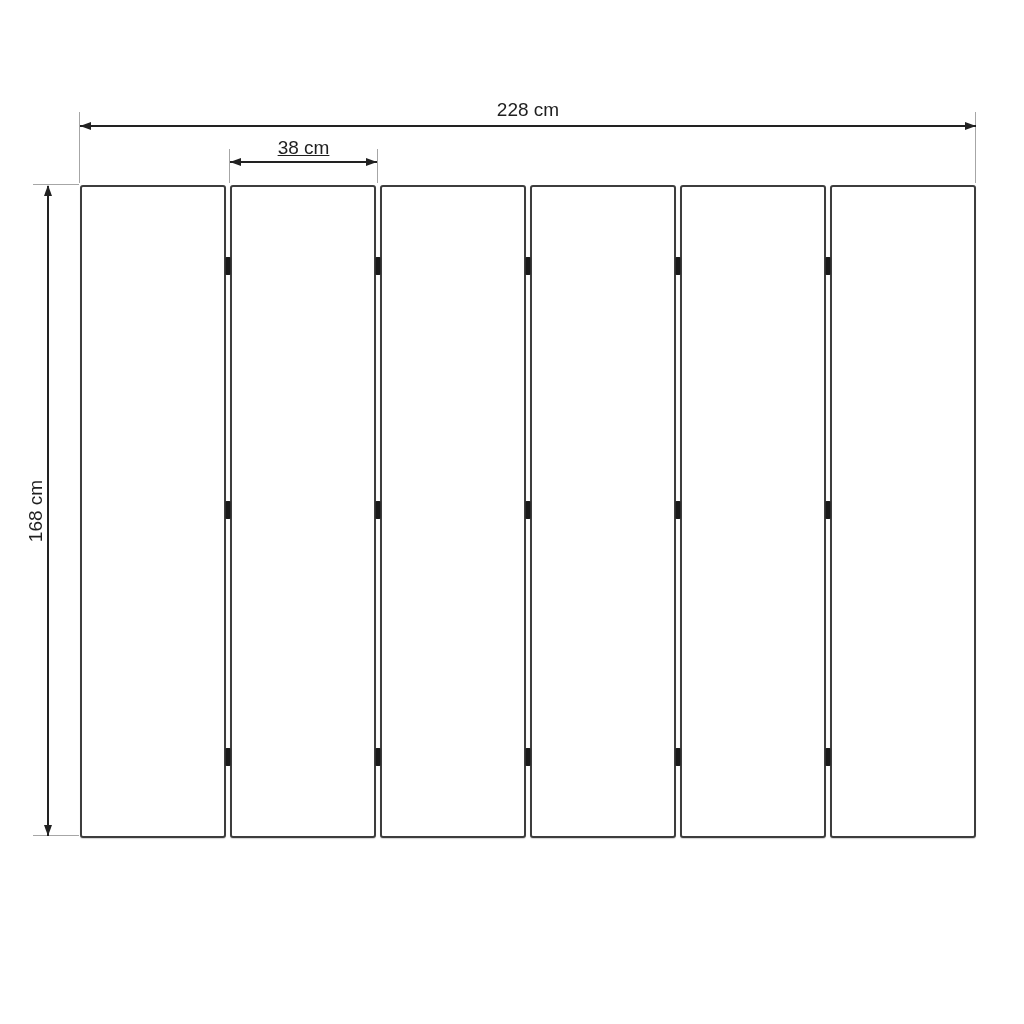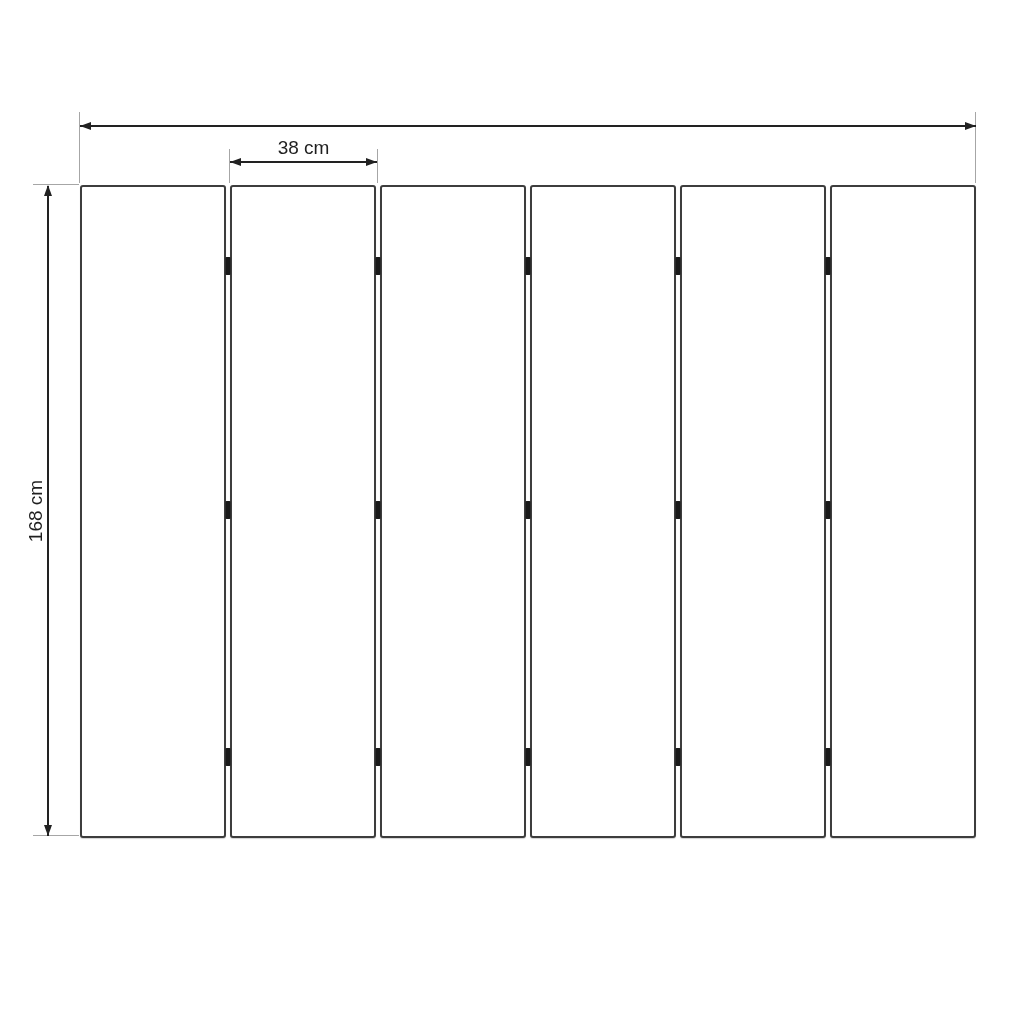--- a/index.html
+++ b/index.html
@@ -89,32 +89,33 @@
   
   .dim-label {
     position: absolute;
     color: var(--text, #1f1f1f);
     font-size: 19px;
     line-height: 1;
     text-align: center;
     white-space: nowrap;
   }
   .label-total { left: 80px; top: 100px; width: 896px; }
-  .label-panel { left: 230px; top: 138px; width: 147px; }
+  .label-panel { left: 230px; top: 138px; width: 147px; text-decoration: underline; }
   .label-height {
     left: 35px;
     top: 511px;
     transform: translate(-50%, -50%) rotate(-90deg);
   }
 </style>
 </head>
 <body>
 
 <div class="canvas">
 
+  <div class="dim-label label-total">228 cm</div>
   <div class="ext-v" style="left:79px; top:112px; height:71px;"></div>
   <div class="ext-v" style="left:975px; top:112px; height:71px;"></div>
   <div class="line-h" style="left:80px; top:125px; width:896px;"></div>
   <div class="arr arr-left" style="left:80px; top:122px;"></div>
   <div class="arr arr-right" style="left:965px; top:122px;"></div>
 
   <div class="dim-label label-panel">38 cm</div>
   <div class="ext-v" style="left:229px; top:149px; height:34px;"></div>
   <div class="ext-v" style="left:377px; top:149px; height:34px;"></div>
   <div class="line-h" style="left:230px; top:161px; width:147px;"></div>

